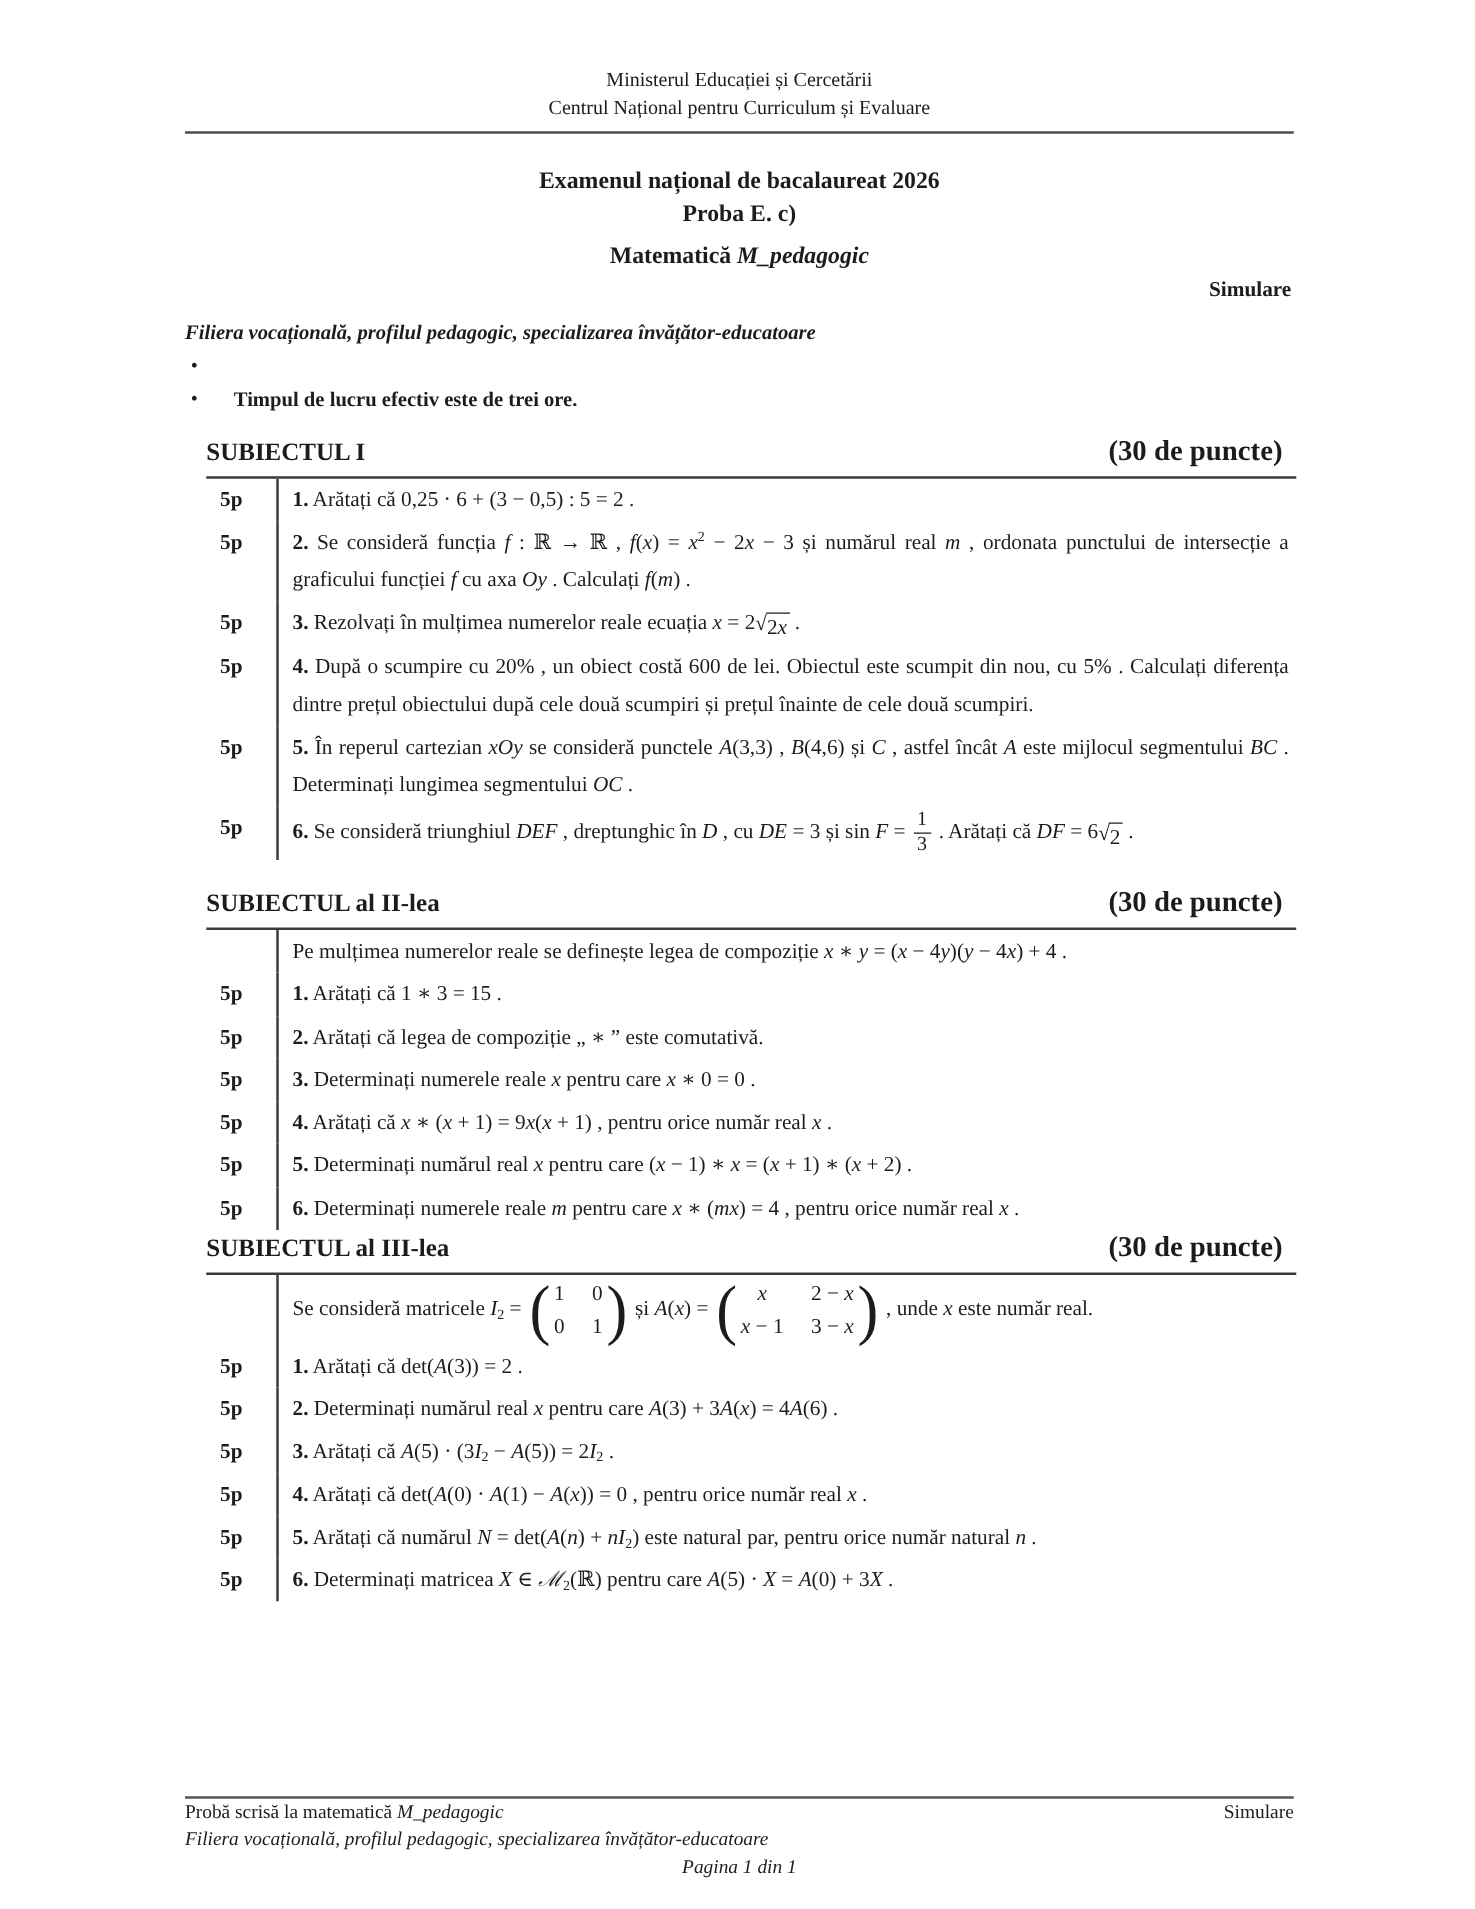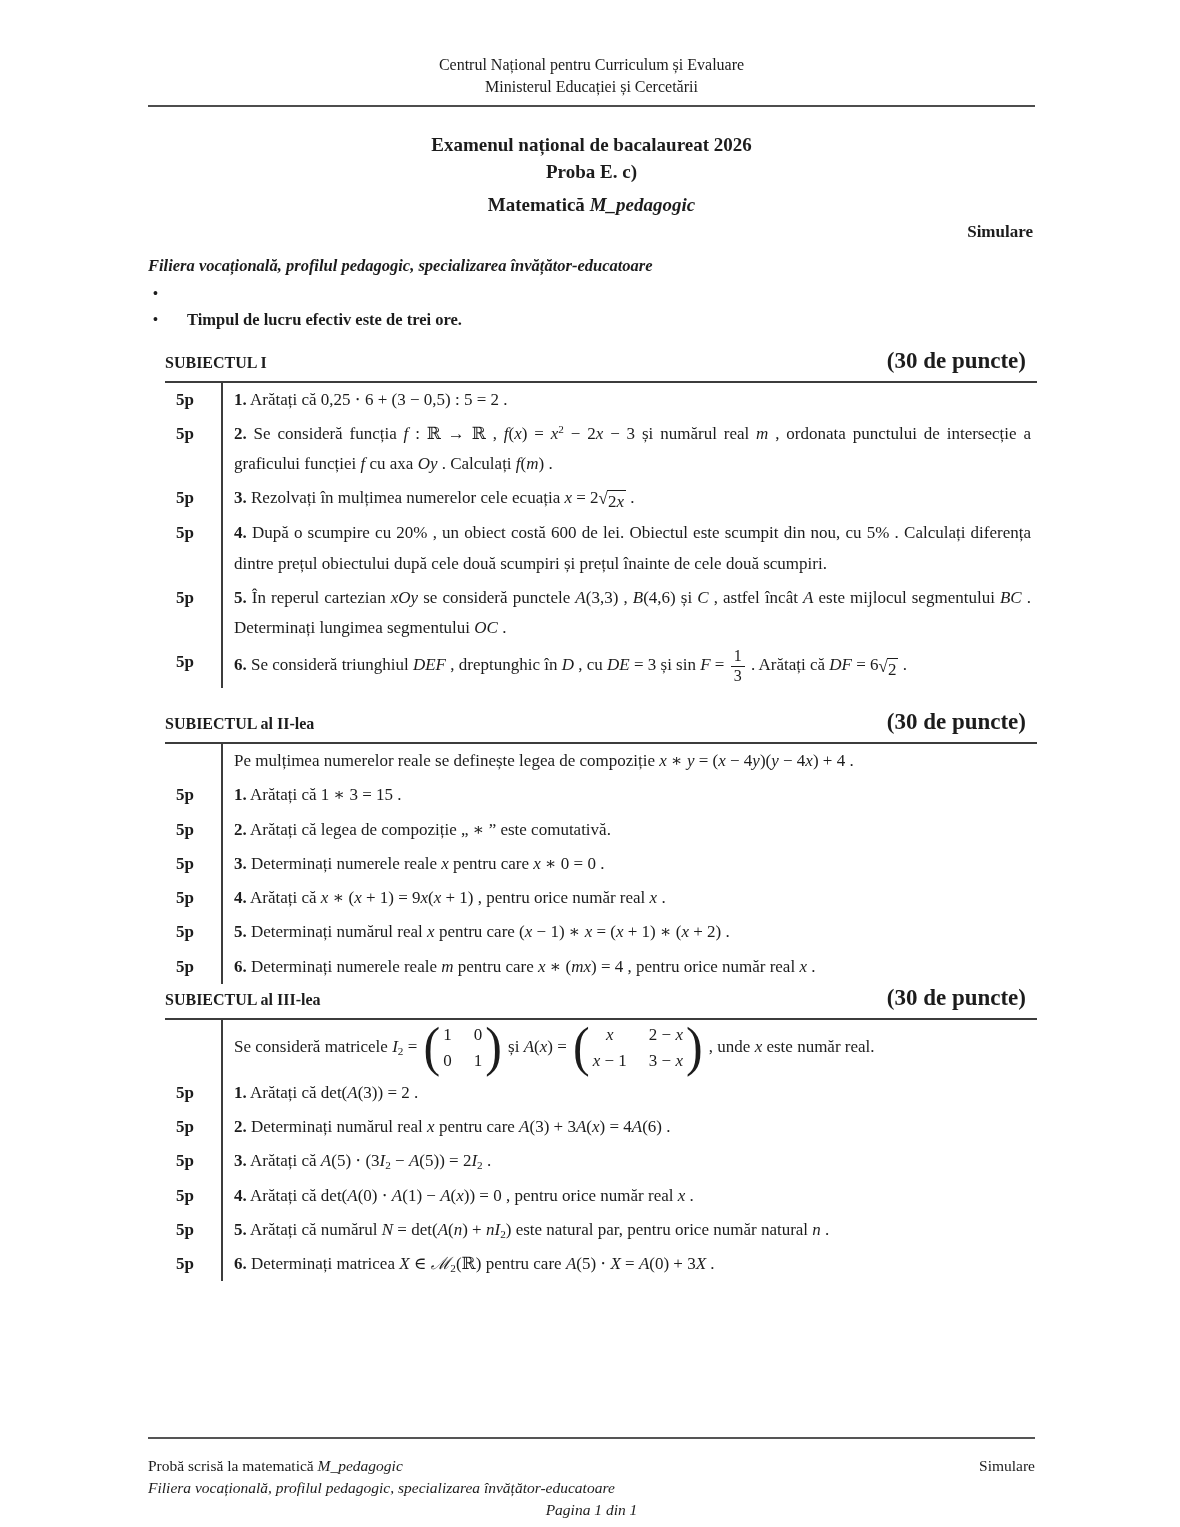--- a/index.html
+++ b/index.html
@@ -21,21 +21,21 @@
   
   .filiera{margin-top:14px;font-weight:700;font-style:italic;font-size:16.5px;}
   .bullets{margin-top:5px;}
   .bullet-row{display:flex;font-weight:700;font-size:16.5px;line-height:1.52;}
   .bullet-row .dot{width:34px;flex:none;padding-left:5px;font-size:14px;line-height:1.8;}
 
   
   .section{margin-left:17px;width:872px;}
   .sec-head{display:flex;justify-content:space-between;align-items:baseline;
             font-weight:700;margin:16px 0 7px 0;}
-  .sec-head .st{font-size:16px;}
+  .sec-head .st{font-size:20px;}
   .sec-head .sp{font-size:23px;padding-right:11px;}
   .sec2 .sec-head{margin-top:21px;}
   .sec3 .sec-head{margin-top:1px;}
 
   .xtable{border-top:2px solid #3c3c3c;}
   .xrow{display:flex;align-items:stretch;}
   .pts{width:45px;flex:none;padding:2px 0 2px 11px;font-weight:700;
        font-size:17px;line-height:1.78;}
   .xbody{flex:1;border-left:2px solid #3c3c3c;padding:2px 6px 2px 11px;
          font-size:17px;line-height:1.78;text-align:justify;}
@@ -58,34 +58,34 @@
 
   
   .mtx{display:inline-flex;align-items:center;vertical-align:middle;margin:0 2px;}
   .mtx .paren{font-size:50px;line-height:0.9;font-weight:400;
               font-family:"Liberation Serif","DejaVu Serif",serif;transform:scaleY(1.08);}
   .mtx .grid{display:inline-grid;grid-template-columns:auto auto;
              column-gap:22px;row-gap:1px;text-align:center;line-height:1.5;margin:0 3px;}
 
   
   .footer{position:absolute;left:148px;top:1437px;width:887px;
-          border-top:2px solid #555;font-size:15.5px;line-height:1.42;padding-top:16px;}
+          border-top:2px solid #555;font-size:15.5px;line-height:1.42;padding-top:0;}
   .f1{display:flex;justify-content:space-between;}
   .f1 .fi{font-style:italic;}
   .f2{font-style:italic;}
   .f3{text-align:center;font-style:italic;}
 </style>
 </head>
 <body>
 
 <div class="content">
 
   <div class="org">
+    <div>Ministerul Educației și Cercetării</div>
     <div>Centrul Național pentru Curriculum și Evaluare</div>
-    <div>Ministerul Educației și Cercetării</div>
   </div>
   <div class="rule"></div>
 
   <div class="exam-title">
     <div>Examenul național de bacalaureat 2026</div>
     <div>Proba E. c)</div>
   </div>
 
   <div class="subject-title">
     <span>Matematică</span>
@@ -115,21 +115,21 @@
         <div class="xrow">
           <div class="pts">5p</div>
           <div class="xbody"><span class="t-b">1.</span><span class="t-n"> Arătați că 0,25 ⋅ 6 + (3 − 0,5) : 5 = 2 .</span></div>
         </div>
         <div class="xrow">
           <div class="pts">5p</div>
           <div class="xbody"><span class="t-b">2.</span><span class="t-n"> Se consideră funcția </span><span class="t-i">f</span><span class="t-n"> : ℝ → ℝ ,  </span><span class="t-i">f</span><span class="t-n">(</span><span class="t-i">x</span><span class="t-n">) = </span><span class="t-i">x</span><sup>2</sup><span class="t-n"> − 2</span><span class="t-i">x</span><span class="t-n"> − 3 și numărul real </span><span class="t-i">m</span><span class="t-n"> , ordonata punctului de intersecție a graficului funcției </span><span class="t-i">f</span><span class="t-n"> cu axa </span><span class="t-i">Oy</span><span class="t-n"> . Calculați </span><span class="t-i">f</span><span class="t-n">(</span><span class="t-i">m</span><span class="t-n">) .</span></div>
         </div>
         <div class="xrow">
           <div class="pts">5p</div>
-          <div class="xbody"><span class="t-b">3.</span><span class="t-n"> Rezolvați în mulțimea numerelor cele ecuația </span><span class="t-i">x</span><span class="t-n"> = 2</span><span class="sqrt">
+          <div class="xbody"><span class="t-b">3.</span><span class="t-n"> Rezolvați în mulțimea numerelor reale ecuația </span><span class="t-i">x</span><span class="t-n"> = 2</span><span class="sqrt">
               <span class="rad">√</span>
               <span class="sqb"><span class="t-n">2</span><span class="t-i">x</span></span>
             </span><span class="t-n"> .</span></div>
         </div>
         <div class="xrow">
           <div class="pts">5p</div>
           <div class="xbody"><span class="t-b">4.</span><span class="t-n"> După o scumpire cu 20% , un obiect costă 600 de lei. Obiectul este scumpit din nou, cu 5% . Calculați diferența dintre prețul obiectului după cele două scumpiri și prețul înainte de cele două scumpiri.</span></div>
         </div>
         <div class="xrow">
           <div class="pts">5p</div>

